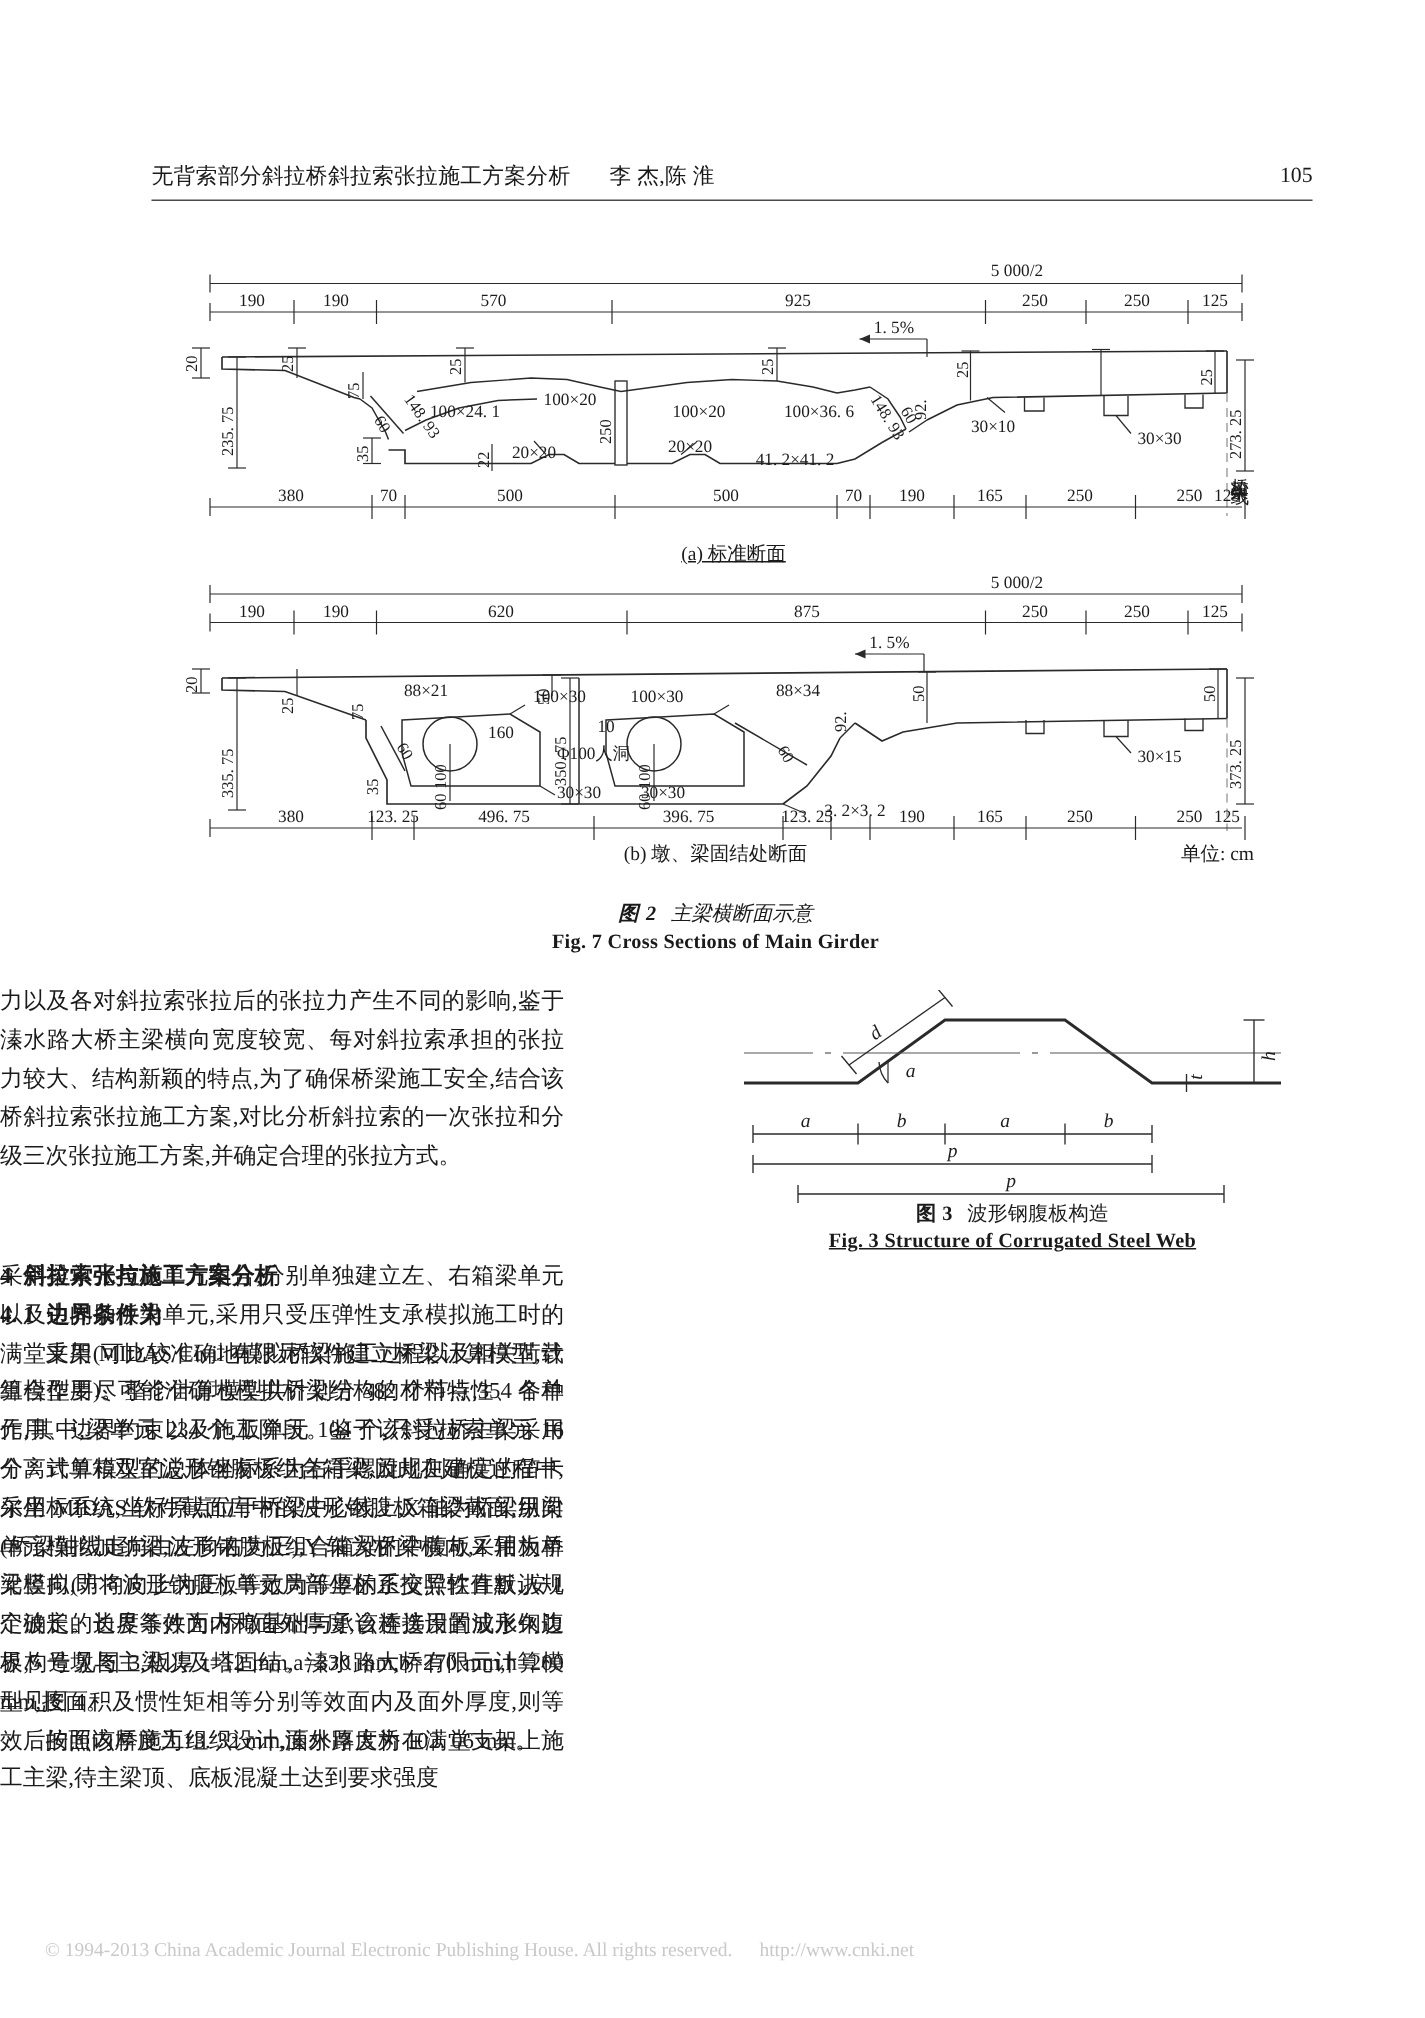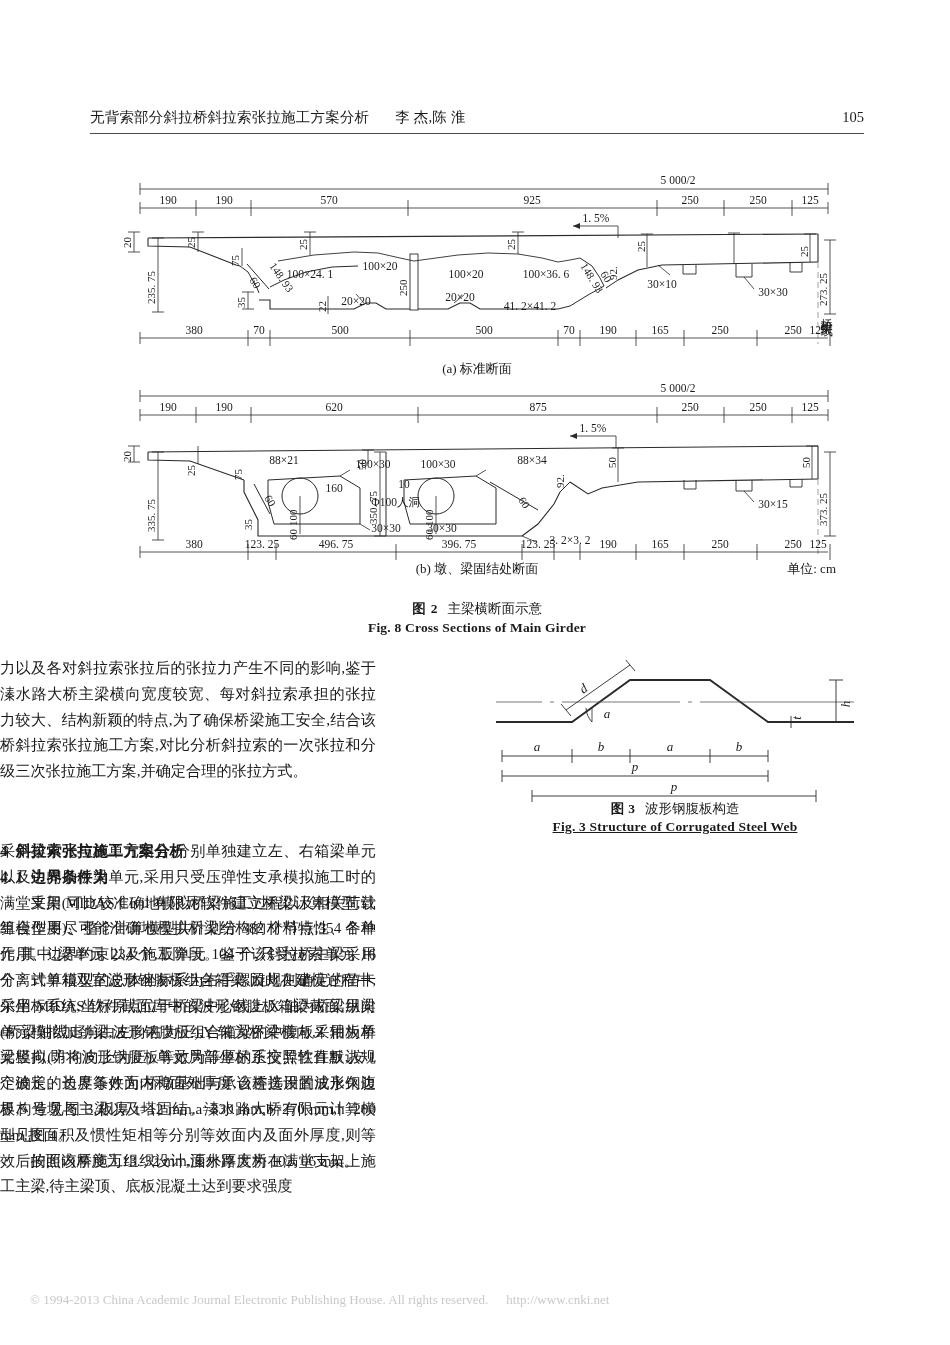--- a/index.html
+++ b/index.html
@@ -16,21 +16,21 @@
     overflow: hidden;
   }
   .page {
     position: absolute;
     inset: 0;
   }
 
   
   #header {
     position: absolute;
-    left: 90px;
+    left: 101px;
     top: 108px;
     width: 774px;
     height: 32px;
   }
   #header .head-text {
     position: absolute;
     left: 0;
     top: 0;
     font-size: 14.5px;
     letter-spacing: 0.2px;
@@ -62,39 +62,39 @@
     height: 420px;
   }
   .svgwrap { position: absolute; left: 0; top: 0; }
 
   .cap-center {
     position: absolute;
     width: 100%;
     text-align: center;
     font-size: 13px;
   }
-  #fig2-sub-a { left: 0; top: 198px; }
+  #fig2-sub-a { left: 12px; top: 198px; text-decoration: underline; }
   #fig2-sub-b { left: 0; top: 398px; }
   #fig2-unit {
     position: absolute;
     right: 0px;
     top: 398px;
     font-size: 13px;
     white-space: nowrap;
   }
 
   #fig2-caption {
     position: absolute;
     left: 118px;
     top: 600px;
     width: 718px;
     text-align: center;
     font-size: 13.5px;
   }
-  #fig2-caption .cn { display: block; margin-bottom: 2px; }
+  #fig2-caption .cn { display: block; margin-bottom: 2px; font-style: italic; }
   #fig2-caption .cn b { letter-spacing: 1px; }
   #fig2-caption .en {
     display: block;
     font-weight: bold;
     font-size: 13.5px;
     letter-spacing: 0.2px;
   }
   #fig2-caption .cn .num { font-weight: bold; padding: 0 10px 0 4px; }
 
   
@@ -507,21 +507,21 @@
     <div class="cap-center" id="fig2-sub-b">(b) 墩、梁固结处断面</div>
     <div id="fig2-unit">单位: cm</div>
 
     <div class="vert-cn" style="left:700px; top:146px;">桥梁中线</div>
   </div>
 
   <div id="fig2-caption">
     <span class="cn">
       <b>图</b><span class="num">2</span><span>主梁横断面示意</span>
     </span>
-    <span class="en">Fig. 8   Cross Sections of Main Girder</span>
+    <span class="en">Fig. 7   Cross Sections of Main Girder</span>
   </div>
 
   <div class="col" id="left-block-1">
     <p class="para">力以及各对斜拉索张拉后的张拉力产生不同的影响,鉴于溱水路大桥主梁横向宽度较宽、每对斜拉索承担的张拉力较大、结构新颖的特点,为了确保桥梁施工安全,结合该桥斜拉索张拉施工方案,对比分析斜拉索的一次张拉和分级三次张拉施工方案,并确定合理的张拉方式。</p>
   </div>
 
   <div id="fig3">
     <svg width="390" height="168" viewBox="0 0 390 168">
       <g stroke="#2a2a2a" fill="none">
 

